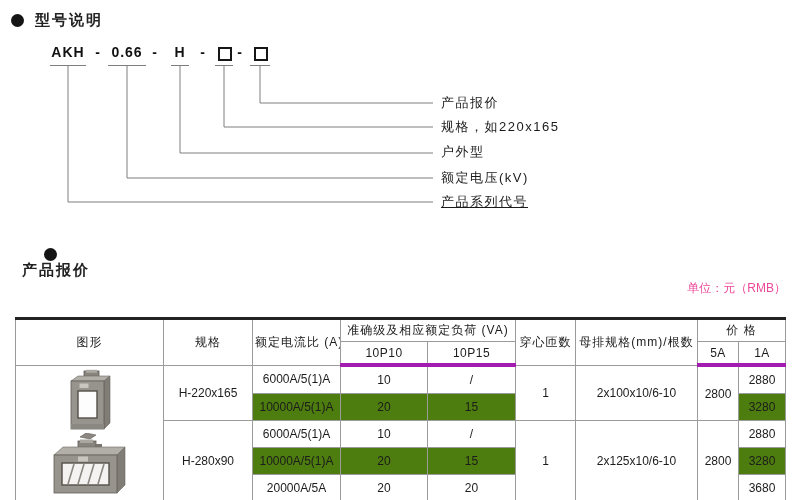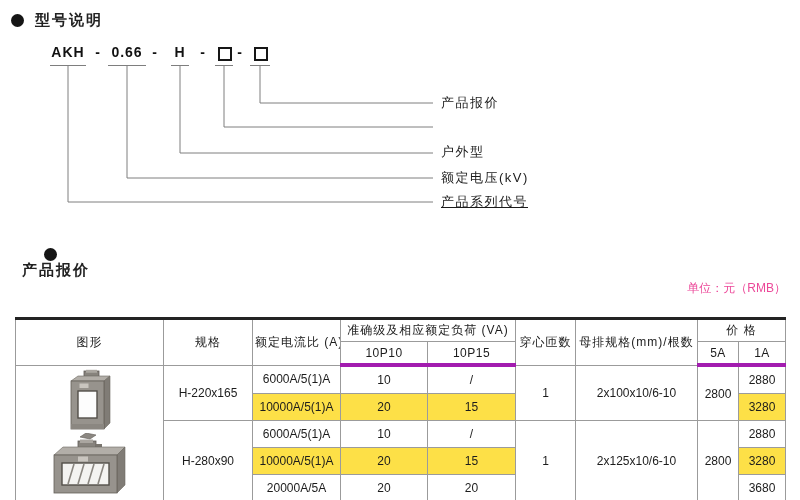--- a/index.html
+++ b/index.html
@@ -34,21 +34,21 @@
     font-size:12px; color:#1c1c1c;
     border-top:3px solid #232323; border-bottom:3px solid #232323;
   }
   .price-table th, .price-table td {
     border:1px solid #9b9b9b; text-align:center; vertical-align:middle;
     font-weight:normal; padding:0 2px; background:#fff; overflow:hidden; white-space:nowrap;
   }
   .price-table thead th { height:21px; font-size:12px; letter-spacing:1px; }
   .price-table thead tr.sub th { border-bottom:4px solid #a21caf; letter-spacing:0.5px; }
   .price-table tbody td { height:26px; }
-  .price-table td.shade { background:#fde047; }
+  .price-table td.shade { background:#4d7c0f; }
   .price-head { letter-spacing:8px; }
   .fig-cell { padding:2px 0; }
   .fig-stack { display:flex; flex-direction:column; align-items:center; gap:2px; }
 </style>
 </head>
 <body>
 
 <div id="sec1" class="section-title">
   <span class="bullet"></span>
   <span class="title-text">型号说明</span>
@@ -76,20 +76,21 @@
   <span class="code-part" style="left:234px;width:12px;">-</span>
   <span class="code-box" style="left:254px;"></span>
 
   <span class="u-line" style="left:50px;width:36px;"></span>
   <span class="u-line" style="left:108px;width:38px;"></span>
   <span class="u-line" style="left:171px;width:18px;"></span>
   <span class="u-line" style="left:215px;width:18px;"></span>
   <span class="u-line" style="left:250px;width:20px;"></span>
 
   <span class="dlabel" style="top:57px;">产品报价</span>
+  <span class="dlabel" style="top:81px;">规格，如220x165</span>
   <span class="dlabel" style="top:107px;font-family:Liberation Mono, monospace;">户外型</span>
   <span class="dlabel" style="top:132px;">额定电压(kV)</span>
   <span class="dlabel" style="top:156px;text-decoration:underline;">产品系列代号</span>
 </div>
 
 <div id="sec2" class="section-title">
   <span class="bullet"></span>
   <span class="title-text">产品报价</span>
 </div>
 

